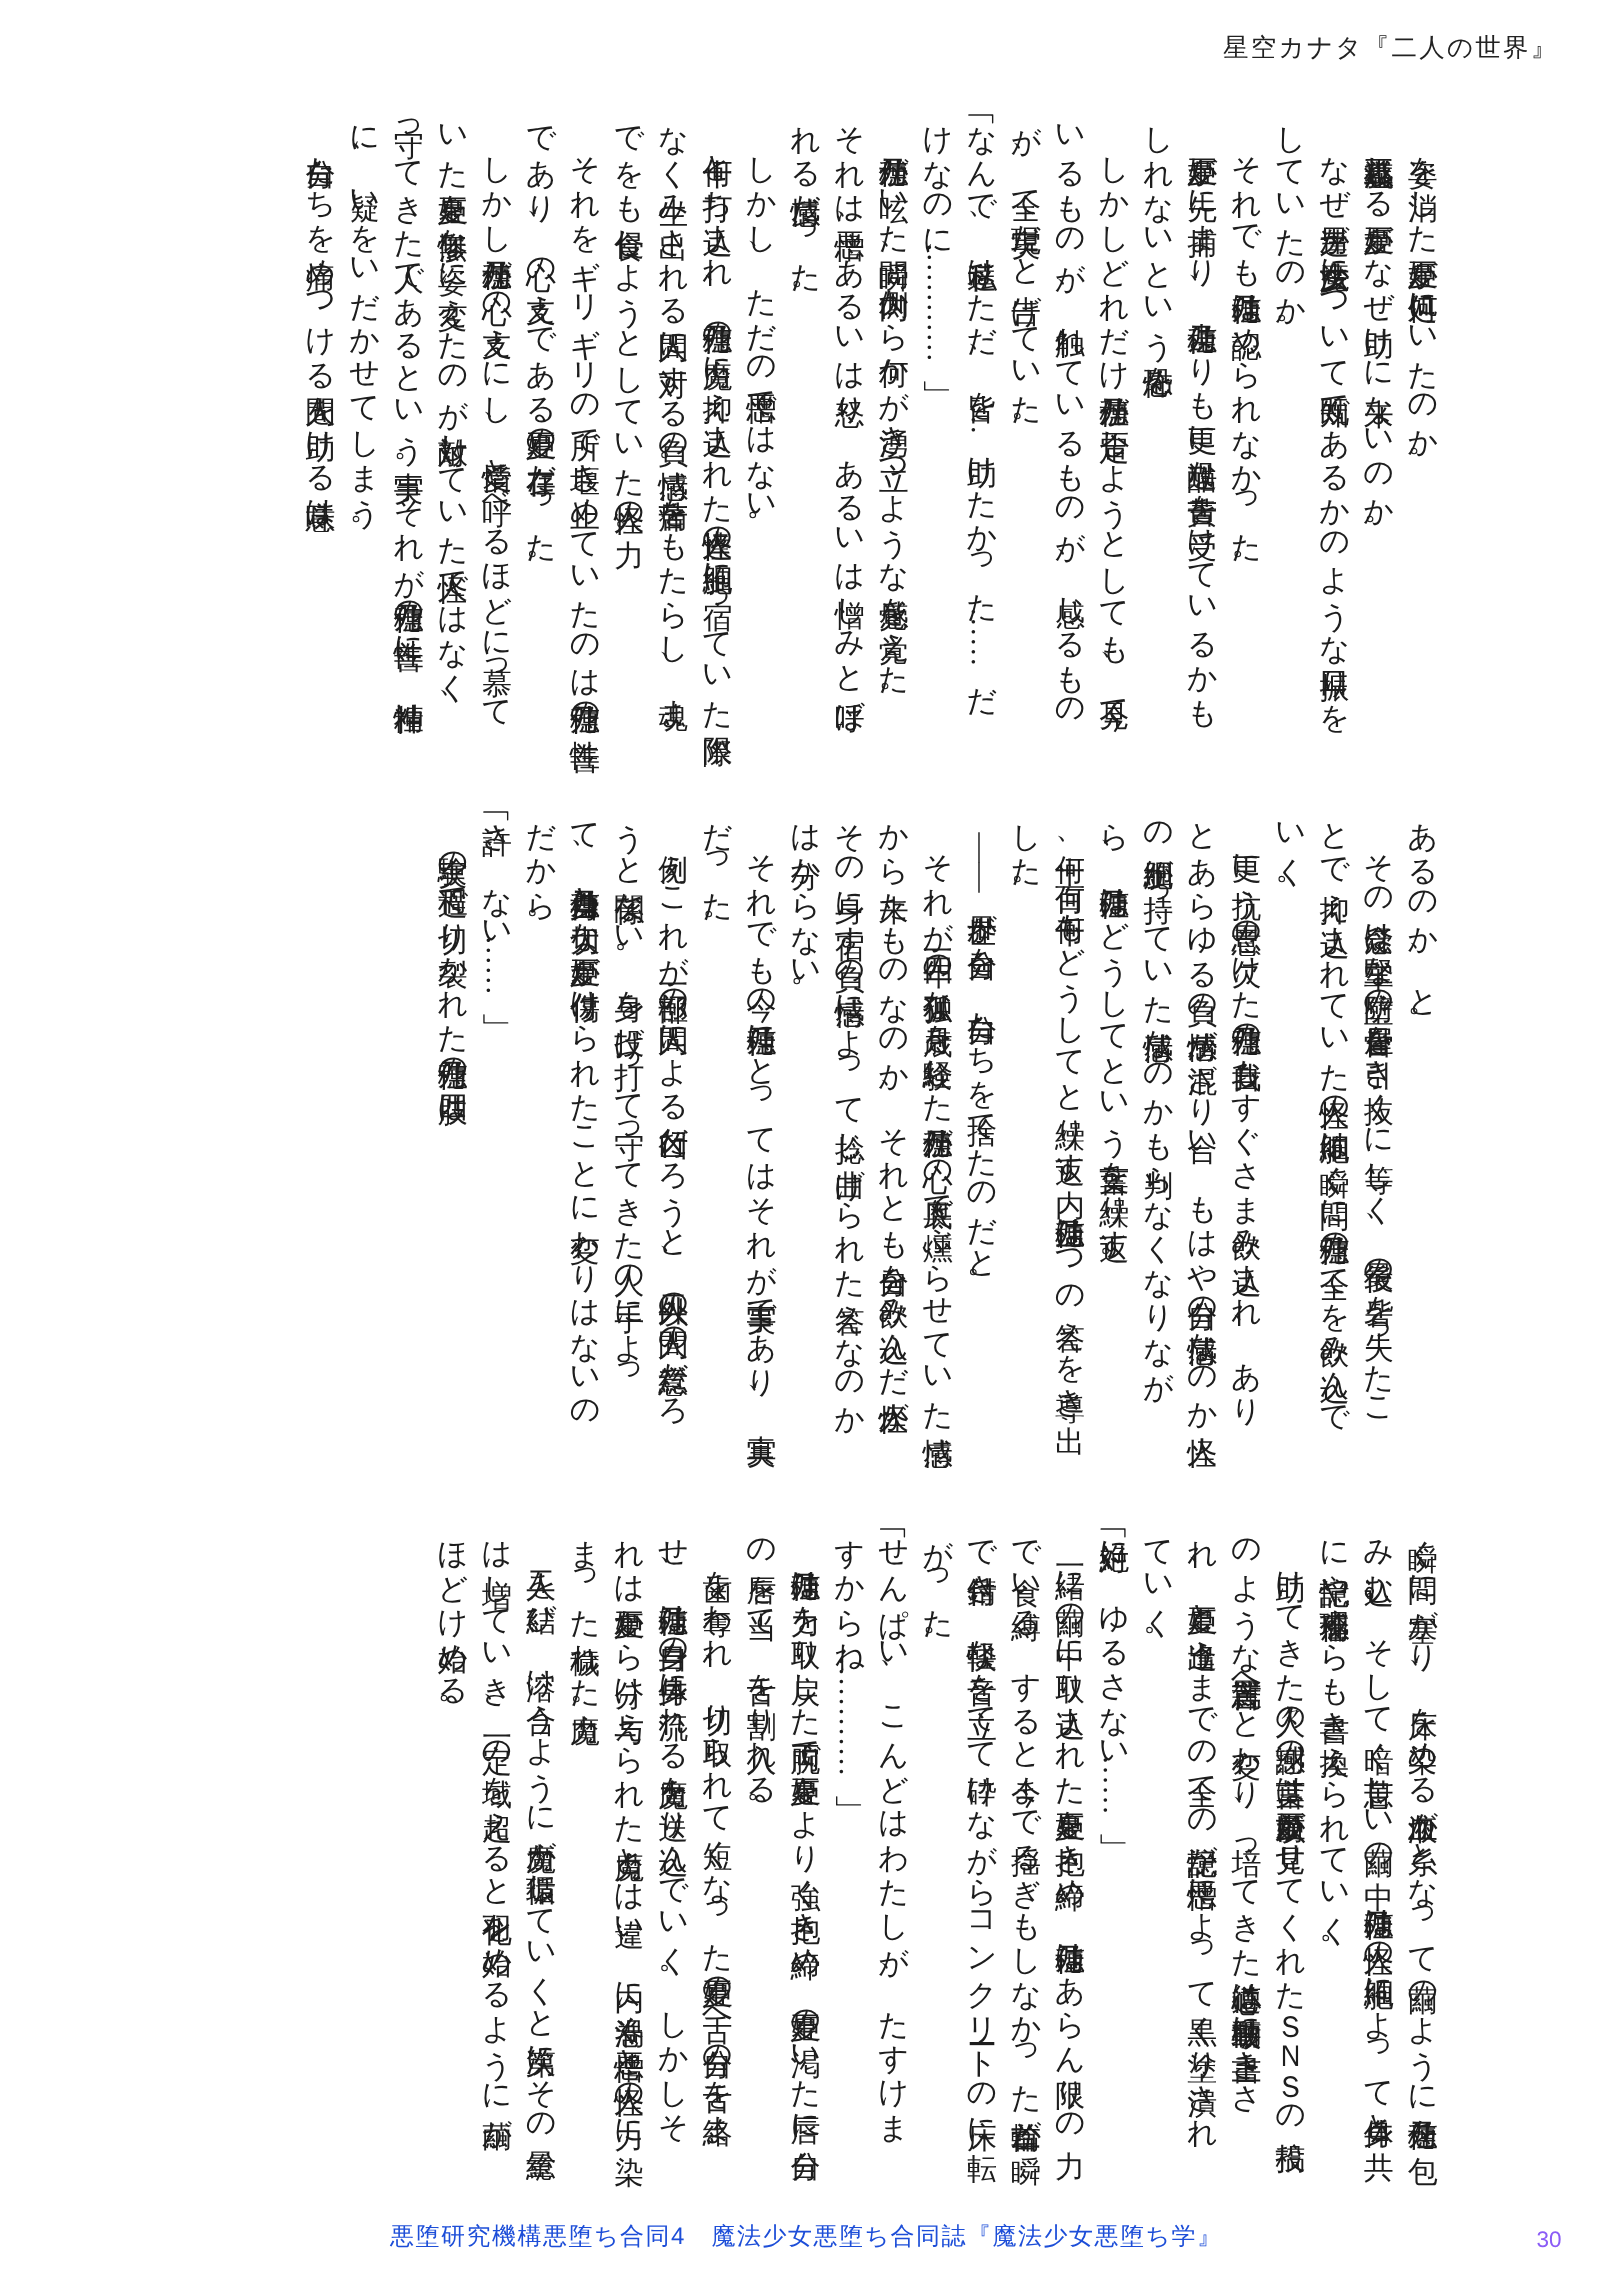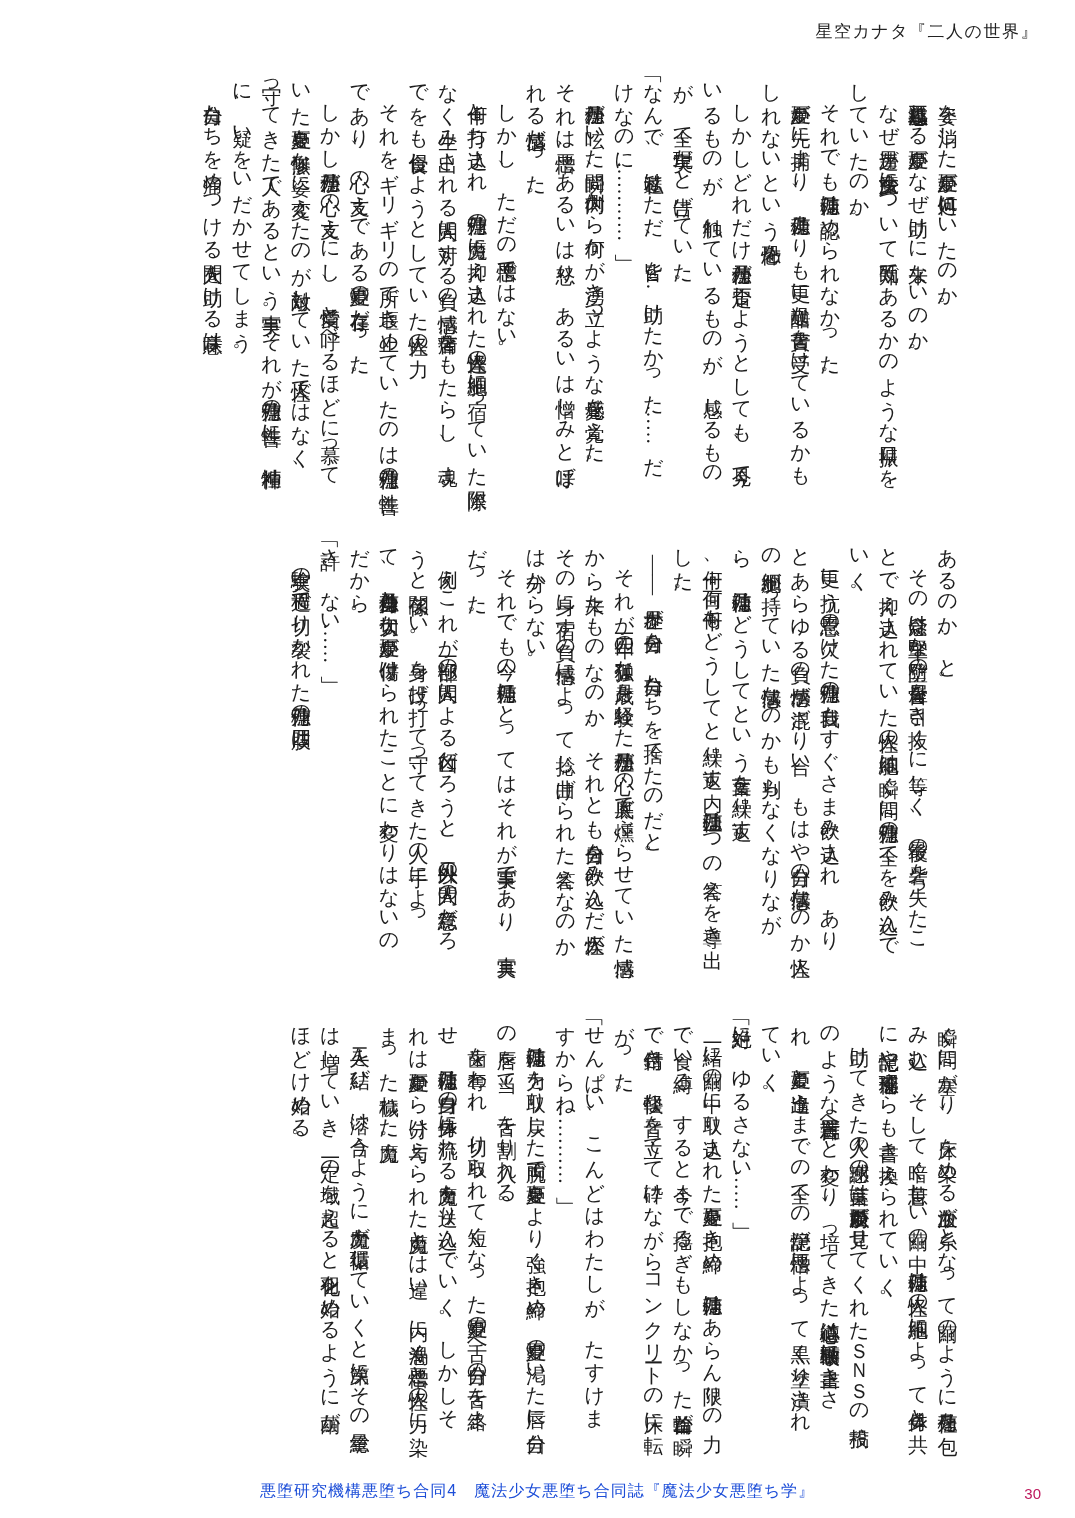--- a/index.html
+++ b/index.html
@@ -58,21 +58,21 @@
     font-size: 16px;
     letter-spacing: 1px;
     color: #1d4ed8;
   }
   .page-number {
     position: absolute;
     right: 34px;
     bottom: 16px;
     font-family: "Liberation Sans", "DejaVu Sans", sans-serif;
     font-size: 15px;
-    color: #be185d;
+    color: #8b5cf6;
   }
 </style>
 </head>
 <body>
 
 <div class="page">
 
   <div class="running-header">星空カナタ『二人の世界』</div>
 
   <div class="vblock vblock-1">

